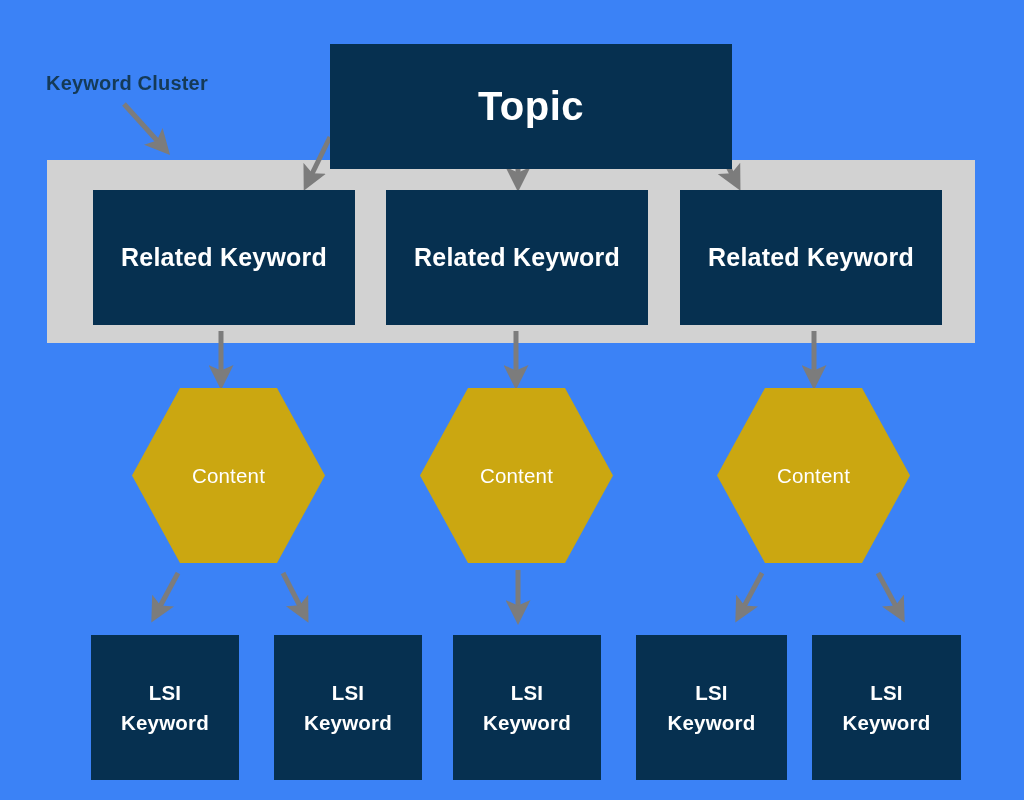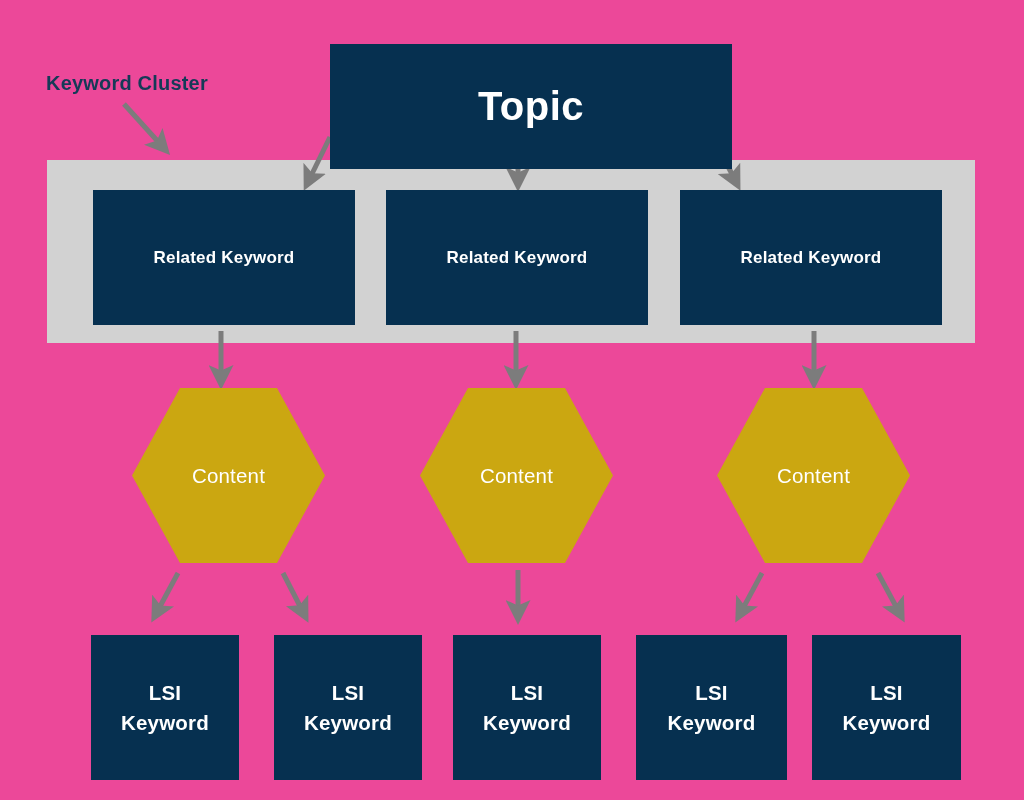--- a/index.html
+++ b/index.html
@@ -7,21 +7,21 @@
     padding: 0;
     background: #ffffff;
   }
   body {
     font-family: "Liberation Sans", sans-serif;
   }
   #canvas {
     position: relative;
     width: 1024px;
     height: 800px;
-    background: #ec4899;
+    background: #3b82f6;
     overflow: hidden;
   }
   .band {
     position: absolute;
     background: #d2d2d2;
   }
   .node {
     position: absolute;
     display: flex;
     align-items: center;
@@ -32,21 +32,21 @@
   }
   .navy {
     background: #063050;
   }
   .topic-node {
     font-size: 40px;
     font-weight: bold;
     letter-spacing: 0.5px;
   }
   .related-node {
-    font-size: 17px;
+    font-size: 25px;
     font-weight: bold;
     letter-spacing: 0.2px;
   }
   .lsi-node {
     font-size: 20.5px;
     font-weight: bold;
     line-height: 1.42;
     letter-spacing: 0.2px;
     margin-left: 9px;
   }

